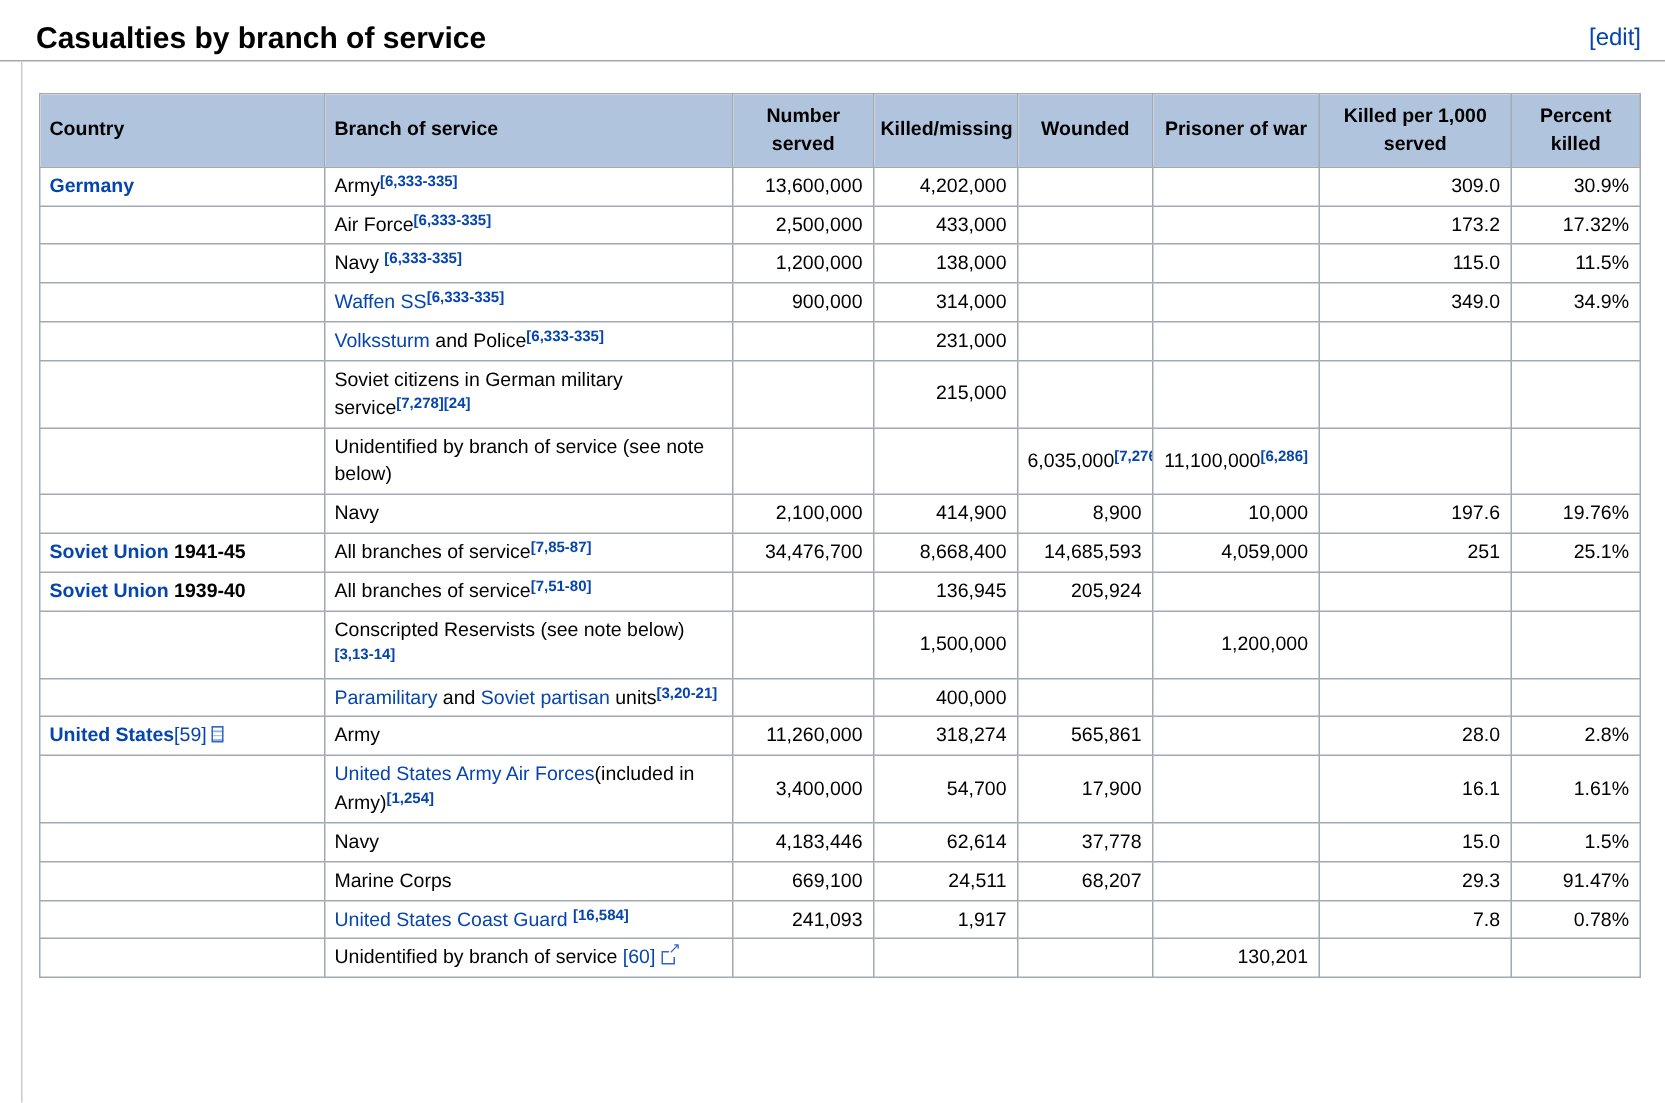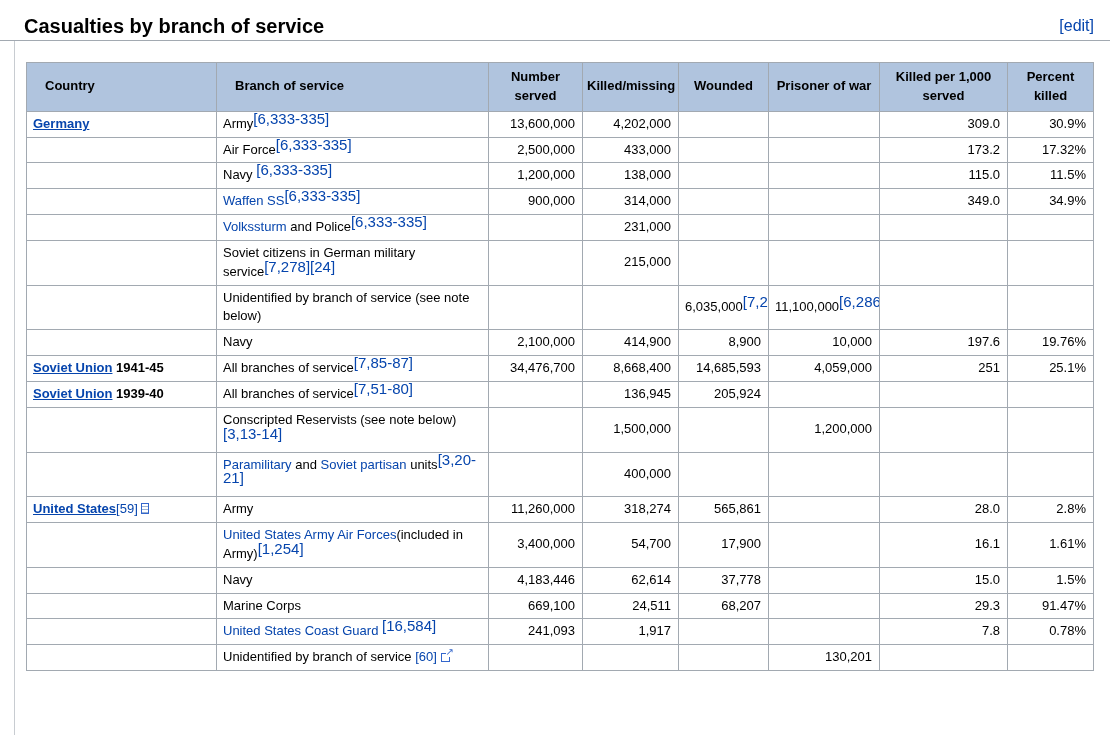--- a/index.html
+++ b/index.html
@@ -5,21 +5,21 @@
   * { box-sizing: border-box; }
   html, body {
     margin: 0; padding: 0;
     width: 1110px; height: 735px;
     background: #ffffff;
     font-family: "Liberation Sans", "DejaVu Sans", sans-serif;
     color: #000;
     overflow: hidden;
   }
   a { color: var(--link, #0645ad); text-decoration: none; cursor: pointer; }
-  a.bold { font-weight: bold; text-decoration: underline; }
+  a.bold { font-weight: bold; }
   b { font-weight: bold; }
 
   .heading-row {
     display: flex;
     justify-content: space-between;
     align-items: flex-end;
     padding: 15px 16px 3px 24px;
     border-bottom: 1px solid var(--border, #aaaaaa);
   }
   .heading-row h2 {
@@ -54,28 +54,29 @@
     padding: 3px 6px;
     vertical-align: middle;
     overflow: hidden;
   }
   .wikitable th {
     background: var(--header-bg, #b0c4de);
     font-weight: bold;
     text-align: center;
     padding: 5px 4px;
   }
-  .wikitable th.left { text-align: left; padding-left: 18px; margin-left: 32px; }
+  .wikitable th.left { text-align: left; padding-left: 6px; margin-left: 32px; }
   .wikitable td.num { text-align: right; padding-right: 7px; }
   .wikitable td.country, .wikitable td.branch { text-align: left; }
 
   sup {
-    font-size: 15px;
+    font-size: 10px;
     line-height: 0;
     vertical-align: 4px;
+    font-weight: bold;
   }
 
   .icon-page-icon {
     display: inline-block;
     width: 8px; height: 11px;
     border: 1px solid #36c;
     background:
       repeating-linear-gradient(to bottom, #fff 0 2px, #9bb3d4 2px 3px);
     margin-left: 3px;
     vertical-align: -1px;

